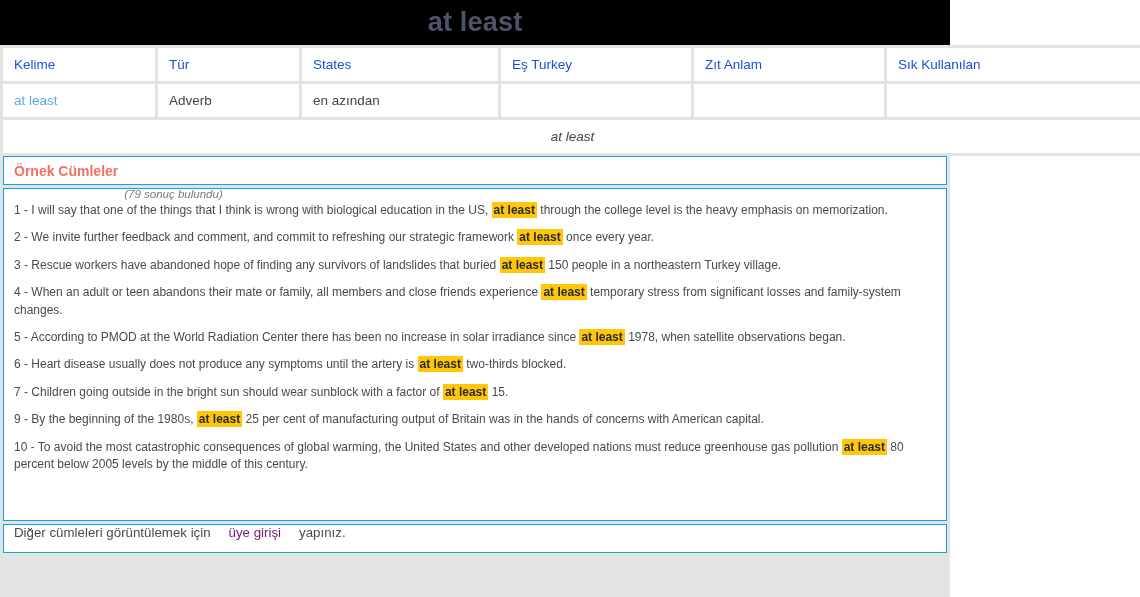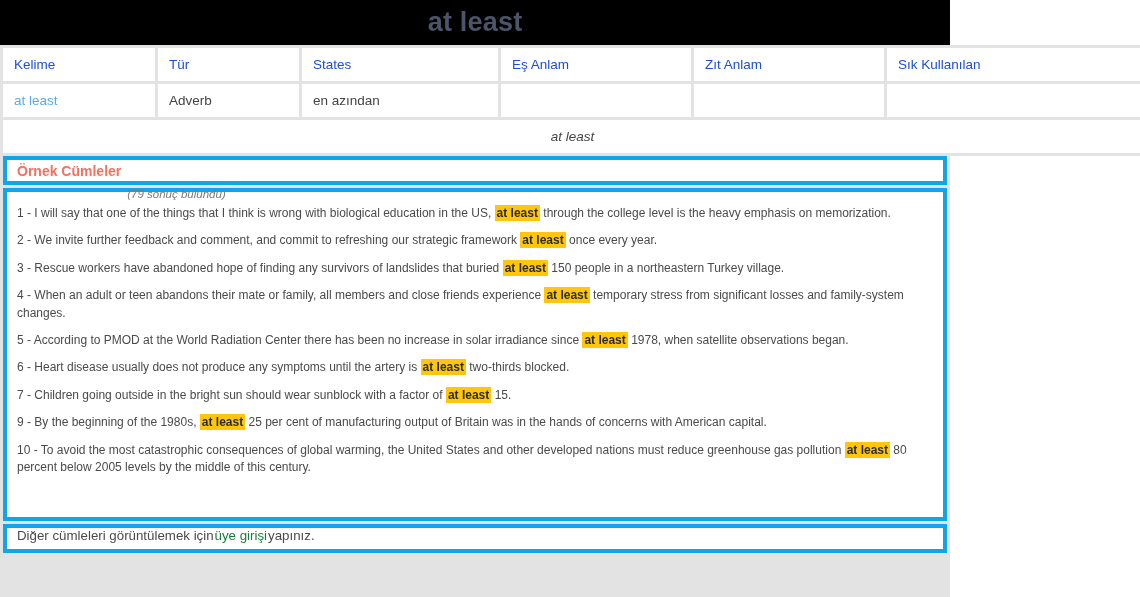--- a/index.html
+++ b/index.html
@@ -83,21 +83,21 @@
     text-align: center !important;
     font-style: italic;
     color: #555555;
     font-size: 13px;
     height: 31px;
   }
 
   
   .panel {
     background: #ffffff;
-    border: 4px solid #0ea5e9;
+    border: 1px solid #0ea5e9;
     margin: 0 3px 3px 3px;
     box-sizing: border-box;
   }
   .examples-head {
     height: 29px;
     display: flex;
     align-items: center;
     padding-left: 10px;
   }
   .examples-head .heading {
@@ -137,23 +137,23 @@
   
   .login-note {
     height: 29px;
     display: flex;
     align-items: flex-start;
     padding-left: 10px;
     font-size: 13.3px;
     color: #4a4a4a;
   }
   .login-link {
-    color: #15803d;
+    color: #701a75;
     text-decoration: none;
-    margin: 0 1px;
+    margin: 0 18px;
   }
 
   .bottom-filler {
     height: 9px;
     background: #e3e3e3;
   }
 </style>
 </head>
 <body>
 
@@ -170,21 +170,21 @@
         <col class="col-anlam">
       <col class="col-es">
         <col class="col-zit">
         <col class="col-sik">
     </colgroup>
     <thead>
       <tr>
         <th>Kelime</th>
         <th>Tür</th>
         <th>States</th>
-        <th>Eş Anlam</th>
+        <th>Eş Turkey</th>
         <th>Zıt Anlam</th>
         <th>Sık Kullanılan</th>
       </tr>
     </thead>
     <tbody>
       <tr>
         <td>
           <a class="word-link" href="#">at least</a>
         </td>
         <td>Adverb</td>

